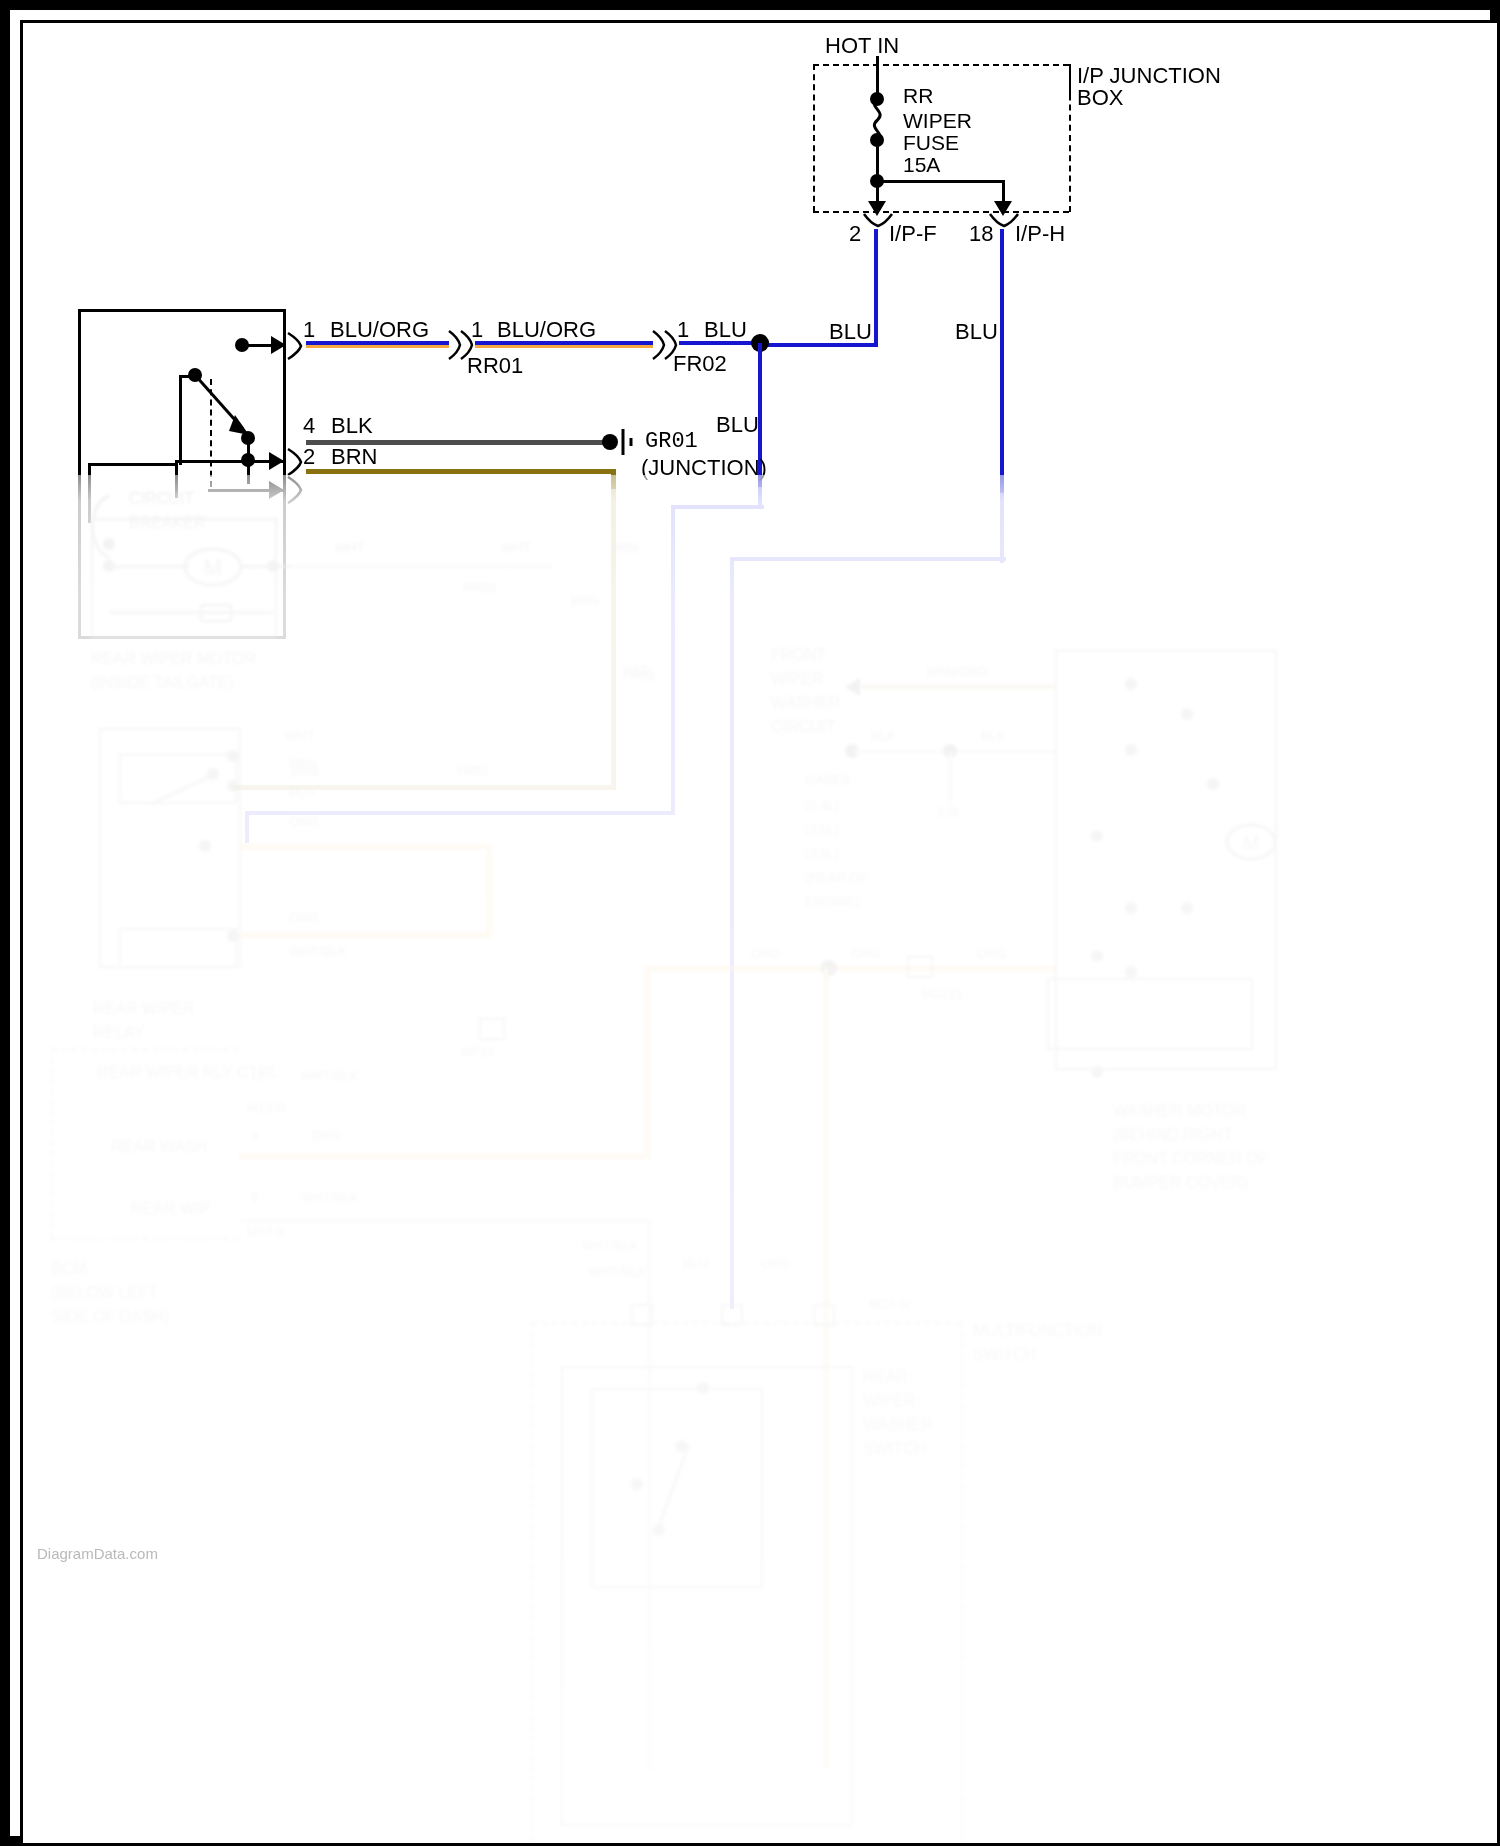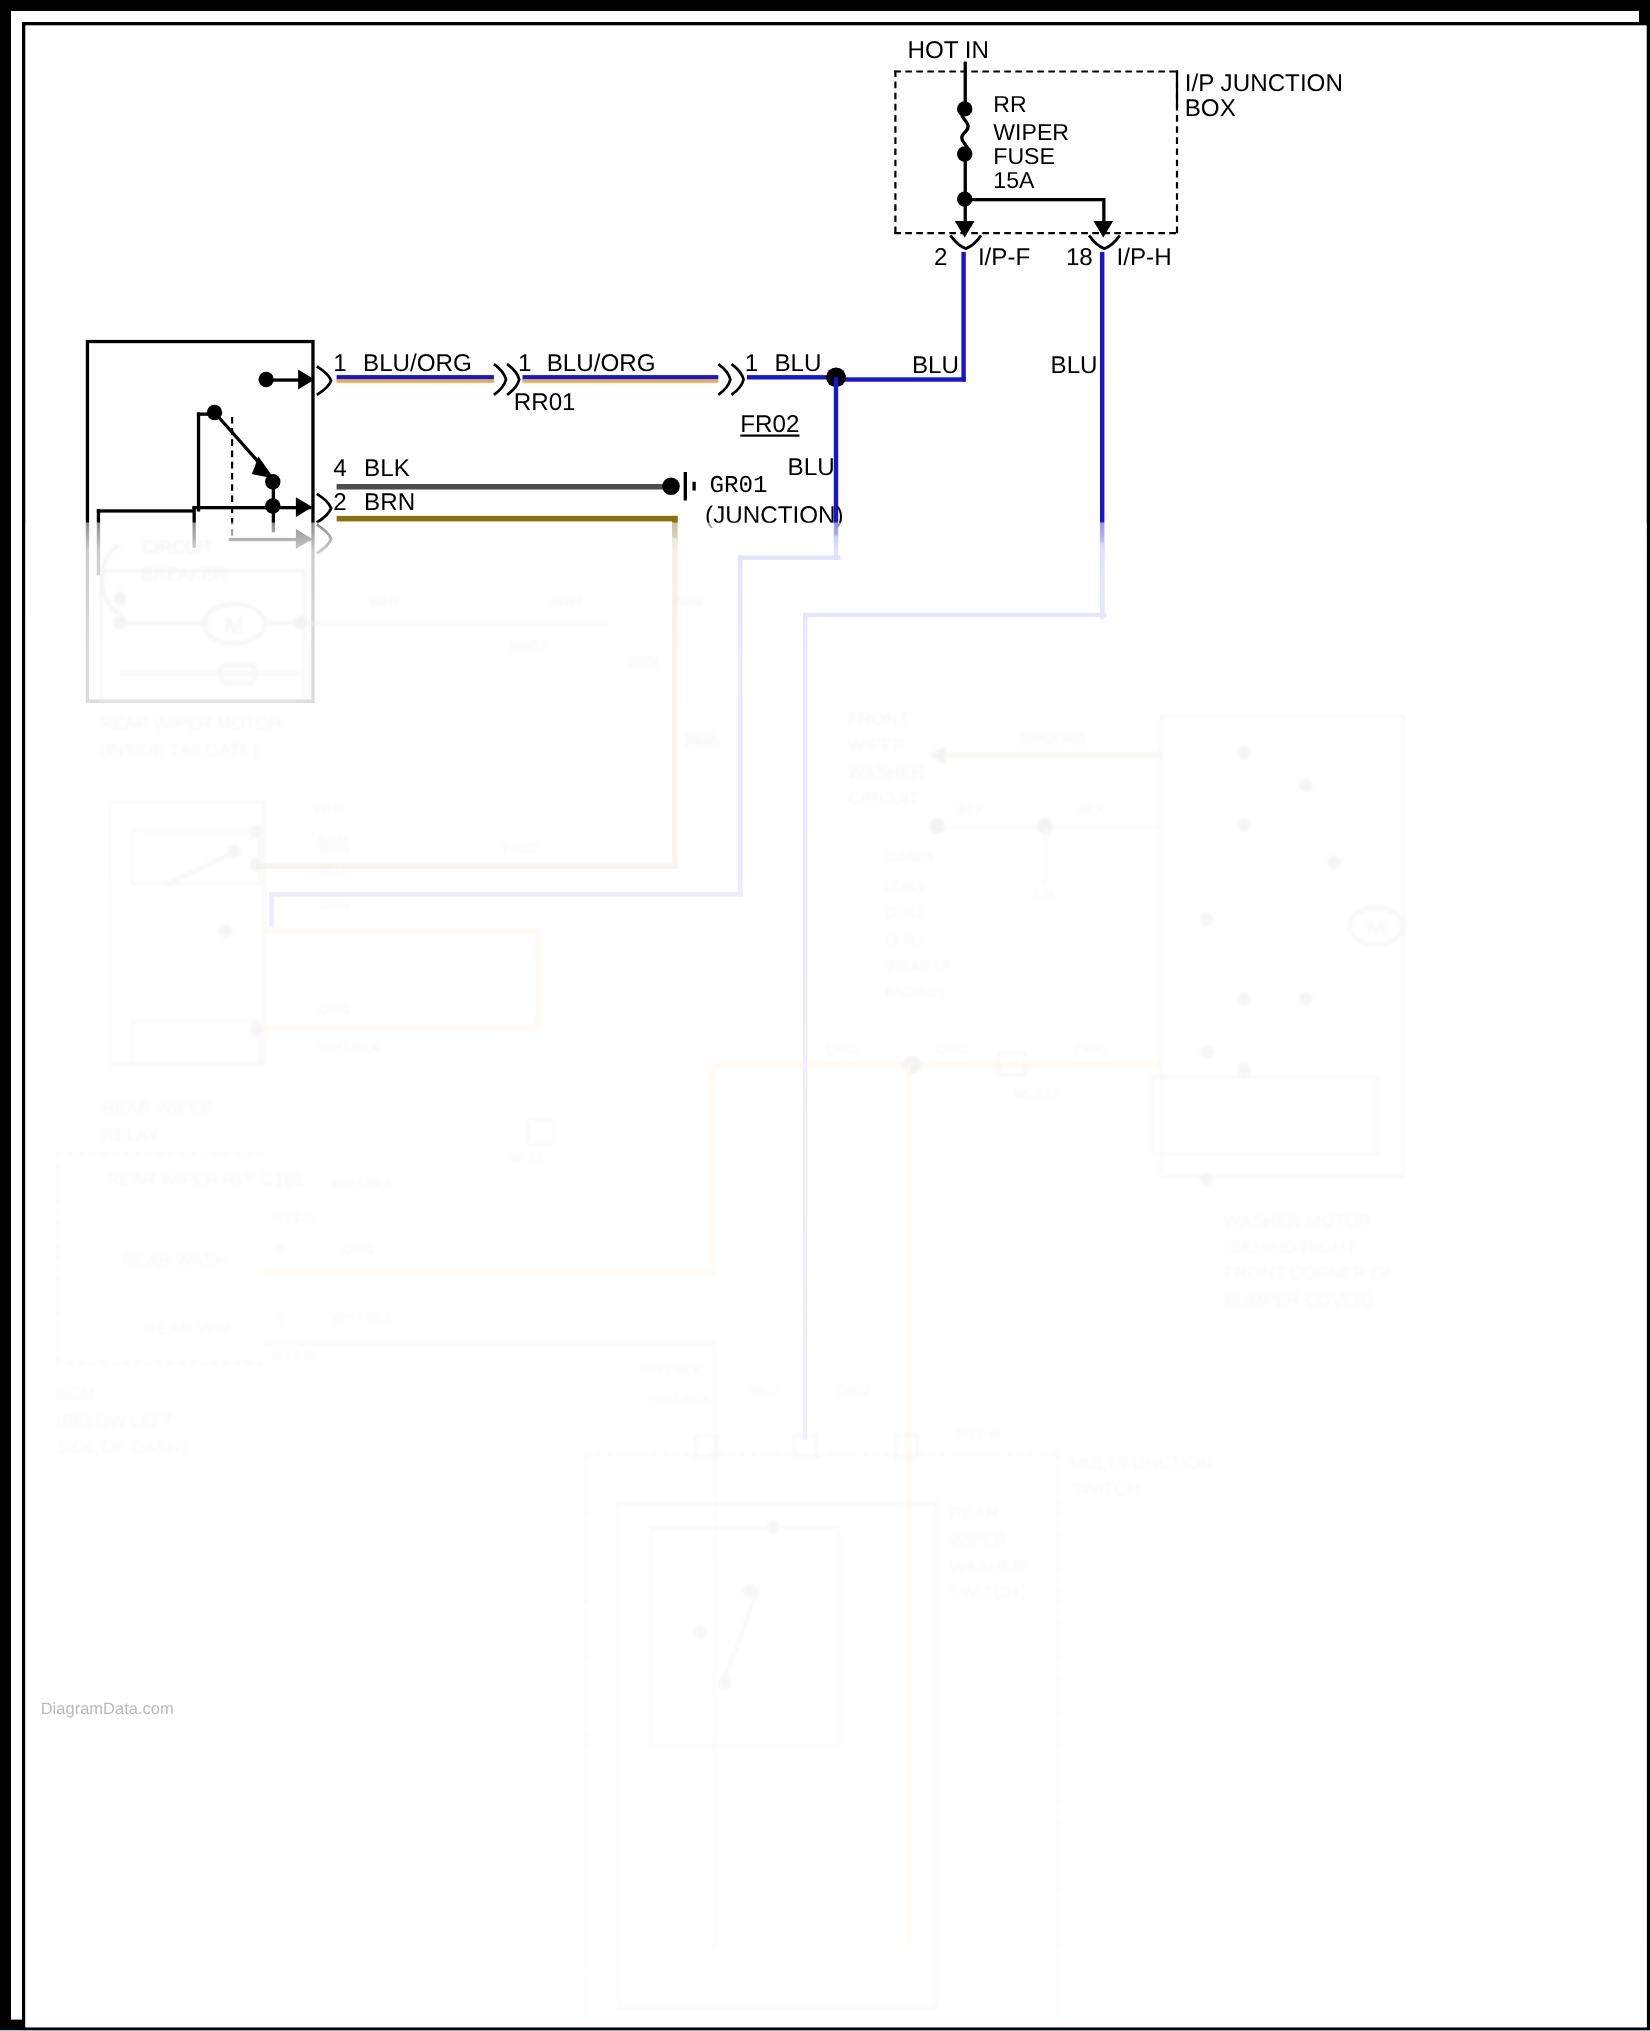--- a/index.html
+++ b/index.html
@@ -1,17 +1,17 @@
 <!DOCTYPE html>
 <html><head>
 <meta charset="utf-8">
 <style>
   html,body{margin:0;padding:0;background:#ffffff;}
   body{font-family:"Liberation Sans", sans-serif;}
-  #page{position:relative;width:1500px;height:1846px;background:#0ea5e9;overflow:hidden;}
+  #page{position:relative;width:1500px;height:1846px;background:#eab308;overflow:hidden;}
 
   
   #frame{position:absolute;left:0;top:0;width:1500px;height:1846px;
          border:10px solid #000;box-sizing:border-box;background:#fff;}
   #inner{position:absolute;left:10px;top:10px;width:1480px;height:1826px;
          border:3px solid #000;box-sizing:border-box;background:#fff;overflow:hidden;}
 
   
   #canvas{position:absolute;left:0;top:0;width:1480px;height:1826px;}
 
@@ -184,21 +184,21 @@
     <div class="wire h" style="left:222px;top:788px;width:430px;background:#6e6ef0;"></div>
     <div class="wire v" style="left:222px;top:788px;height:32px;background:#6e6ef0;"></div>
 
     <div class="lbl t22" style="left:280px;top:294px;">1</div>
     <div class="lbl t22" style="left:307px;top:294px;">BLU/ORG</div>
     <div class="lbl t22" style="left:444px;top:330px;">RR01</div>
     <div class="lbl t22" style="left:448px;top:294px;">1</div>
     <div class="lbl t22" style="left:474px;top:294px;">BLU/ORG</div>
     <div class="lbl t22" style="left:654px;top:294px;">1</div>
     <div class="lbl t22" style="left:681px;top:294px;">BLU</div>
-    <div class="lbl t22" style="left:650px;top:350px;text-decoration:underline;">FR02</div>
+    <div class="lbl t22" style="left:650px;top:328px;">FR02</div>
     <div class="lbl t22" style="left:693px;top:389px;">BLU</div>
 
     <div class="wire h" style="left:283px;top:417px;width:298px;height:5px;background:#4d4d4d;"></div>
     <div class="lbl t22" style="left:280px;top:390px;">4</div>
     <div class="lbl t22" style="left:308px;top:390px;">BLK</div>
 
     <div class="dot" style="left:579px;top:411px;width:16px;height:16px;"></div>
     <svg class="gnd" style="left:596px;top:403px;" width="26" height="32" viewBox="0 0 26 32">
       <line x1="4" y1="3" x2="4" y2="29" stroke="#000" stroke-width="3"></line>
       <line x1="12" y1="12" x2="12" y2="20" stroke="#000" stroke-width="3"></line>

